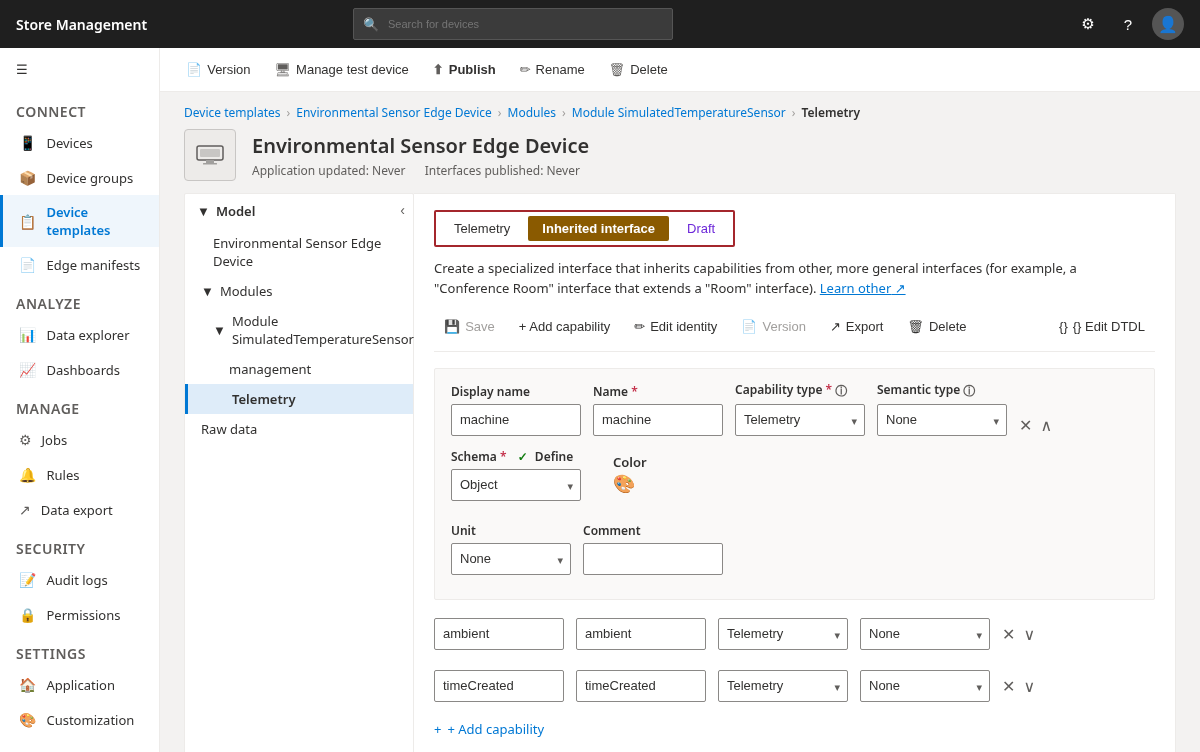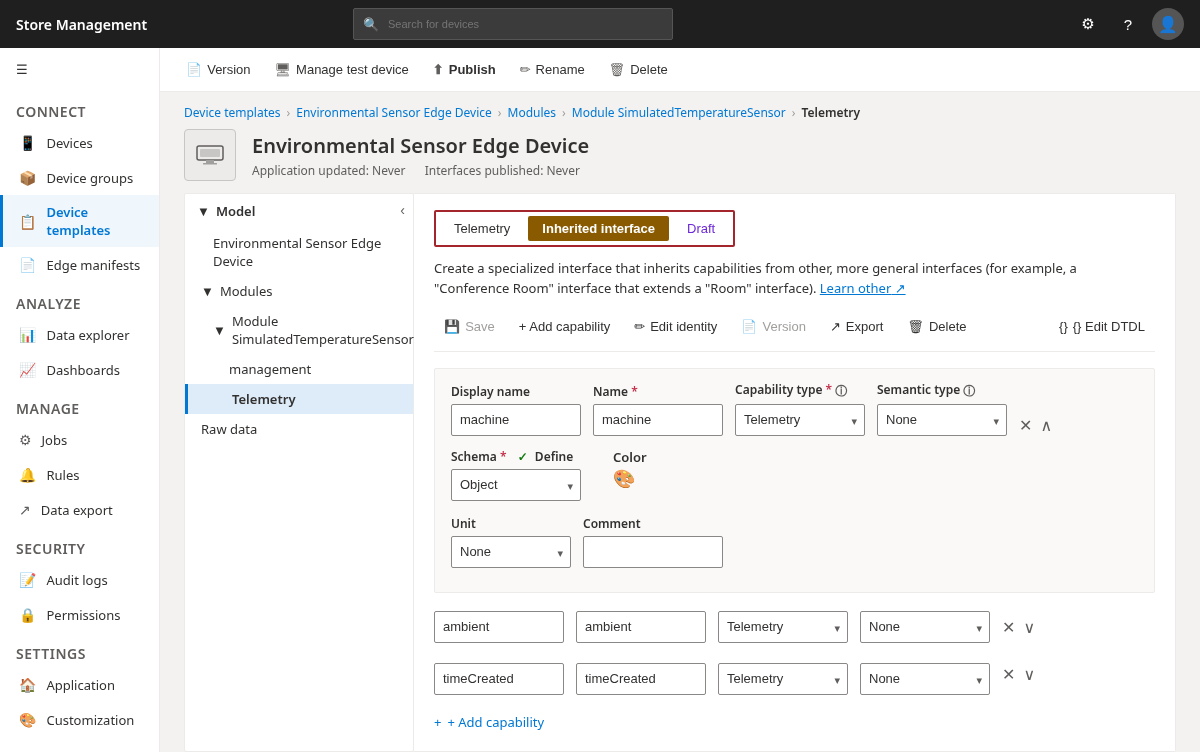--- a/index.html
+++ b/index.html
@@ -439,21 +439,21 @@
                 <option>None</option><option>Temperature</option><option>Humidity</option>
               </select>
             </div>
           </div>
           <div class="cap-actions">
             <span class="icon-action">✕</span>
             <span class="icon-action">∧</span>
           </div>
         </div>
 
-        <div style="display:flex; gap: 32px; align-items: flex-start; margin-bottom: 14px;">
+        <div style="display:flex; gap: 32px; align-items: center; margin-bottom: 21px;">
           <div class="cap-field">
             <label>
               <span>Schema</span> <span class="required-star">*</span>
               <span style="color: #107c10; margin-left: 8px;">✓</span>
               <span style="color: #323130; margin-left: 4px; cursor:pointer;">Define</span>
             </label>
             <div class="select-wrapper">
               <select style="width: 130px;">
                 <option>Object</option><option>Boolean</option><option>Double</option>
               </select>
@@ -503,21 +503,21 @@
               <option>None</option><option>Temperature</option>
             </select>
           </div>
         </div>
         <div class="cap-actions" style="padding-top: 0;">
           <span class="icon-action">✕</span>
           <span class="icon-action">∨</span>
         </div>
       </div>
 
-      <div style="display:flex; align-items: flex-start; gap: 12px; margin-bottom: 8px; padding: 6px 0;">
+      <div style="display:flex; align-items: center; gap: 12px; margin-bottom: 8px; padding: 6px 0;">
         <div class="cap-field">
           <input type="text" value="timeCreated" style="width: 130px;">
         </div>
         <div class="cap-field">
           <input type="text" value="timeCreated" style="width: 130px;">
         </div>
         <div class="cap-field">
           <div class="select-wrapper">
             <select style="width: 130px;">
               <option>Telemetry</option><option>Property</option>

